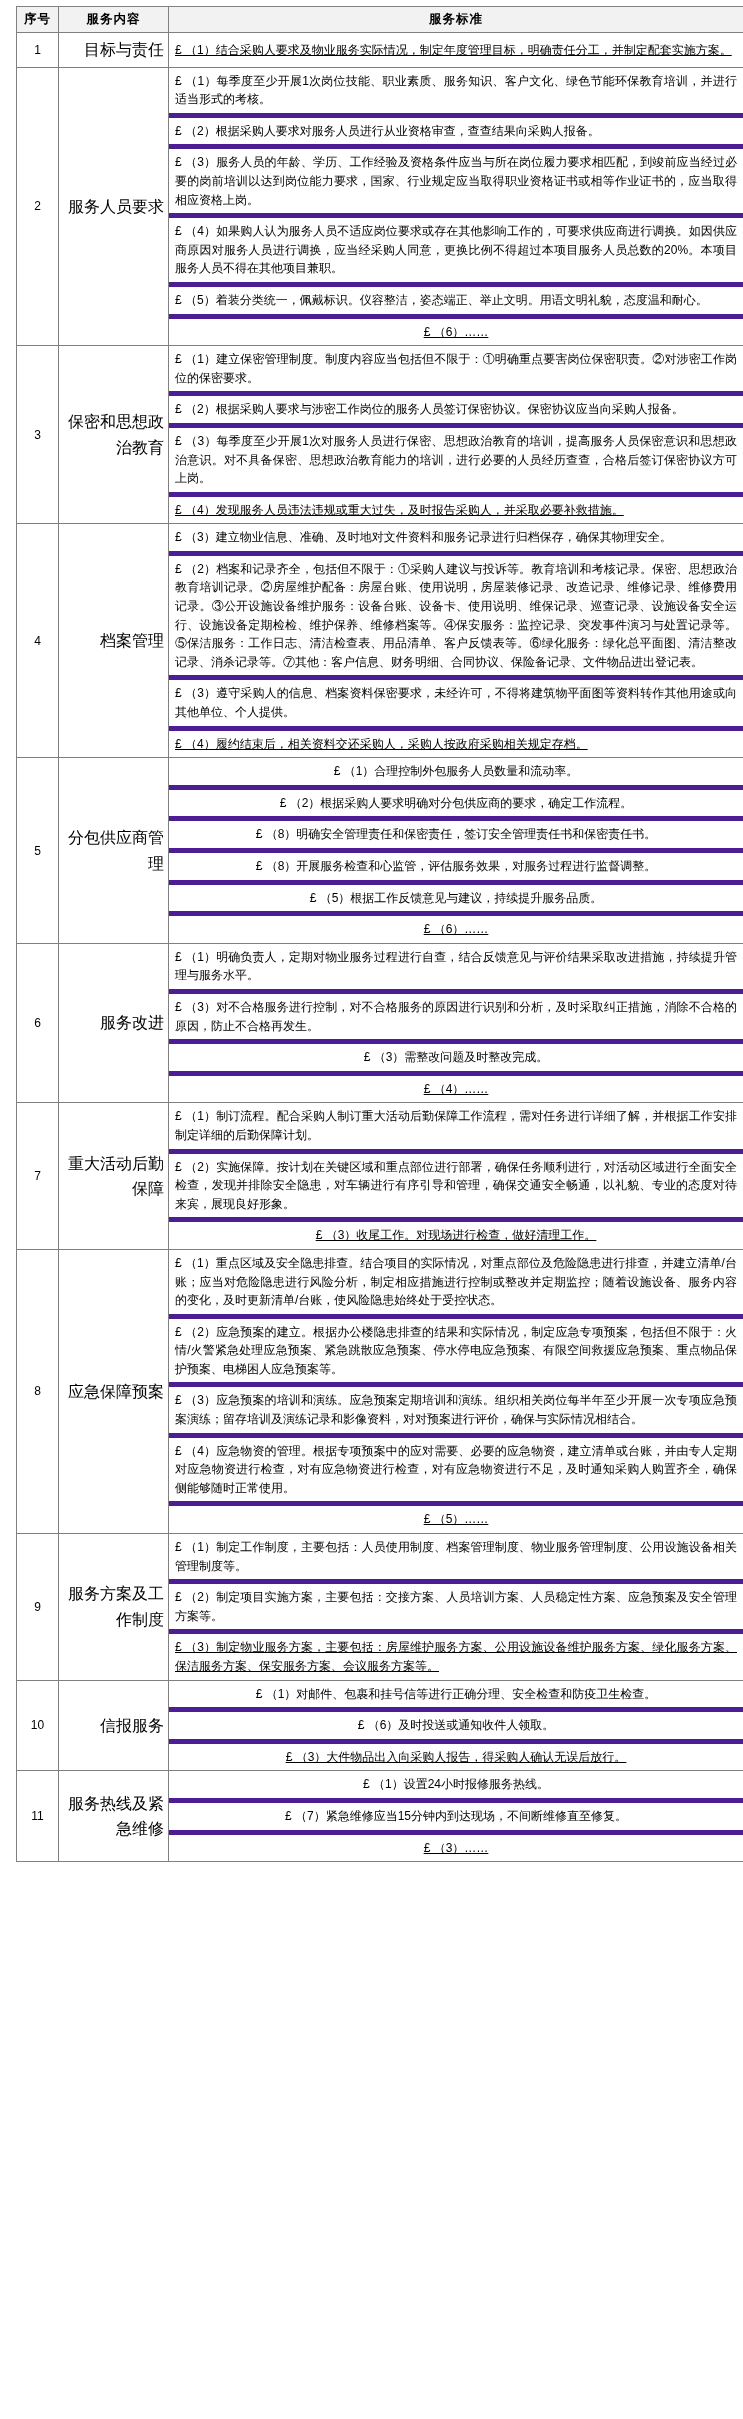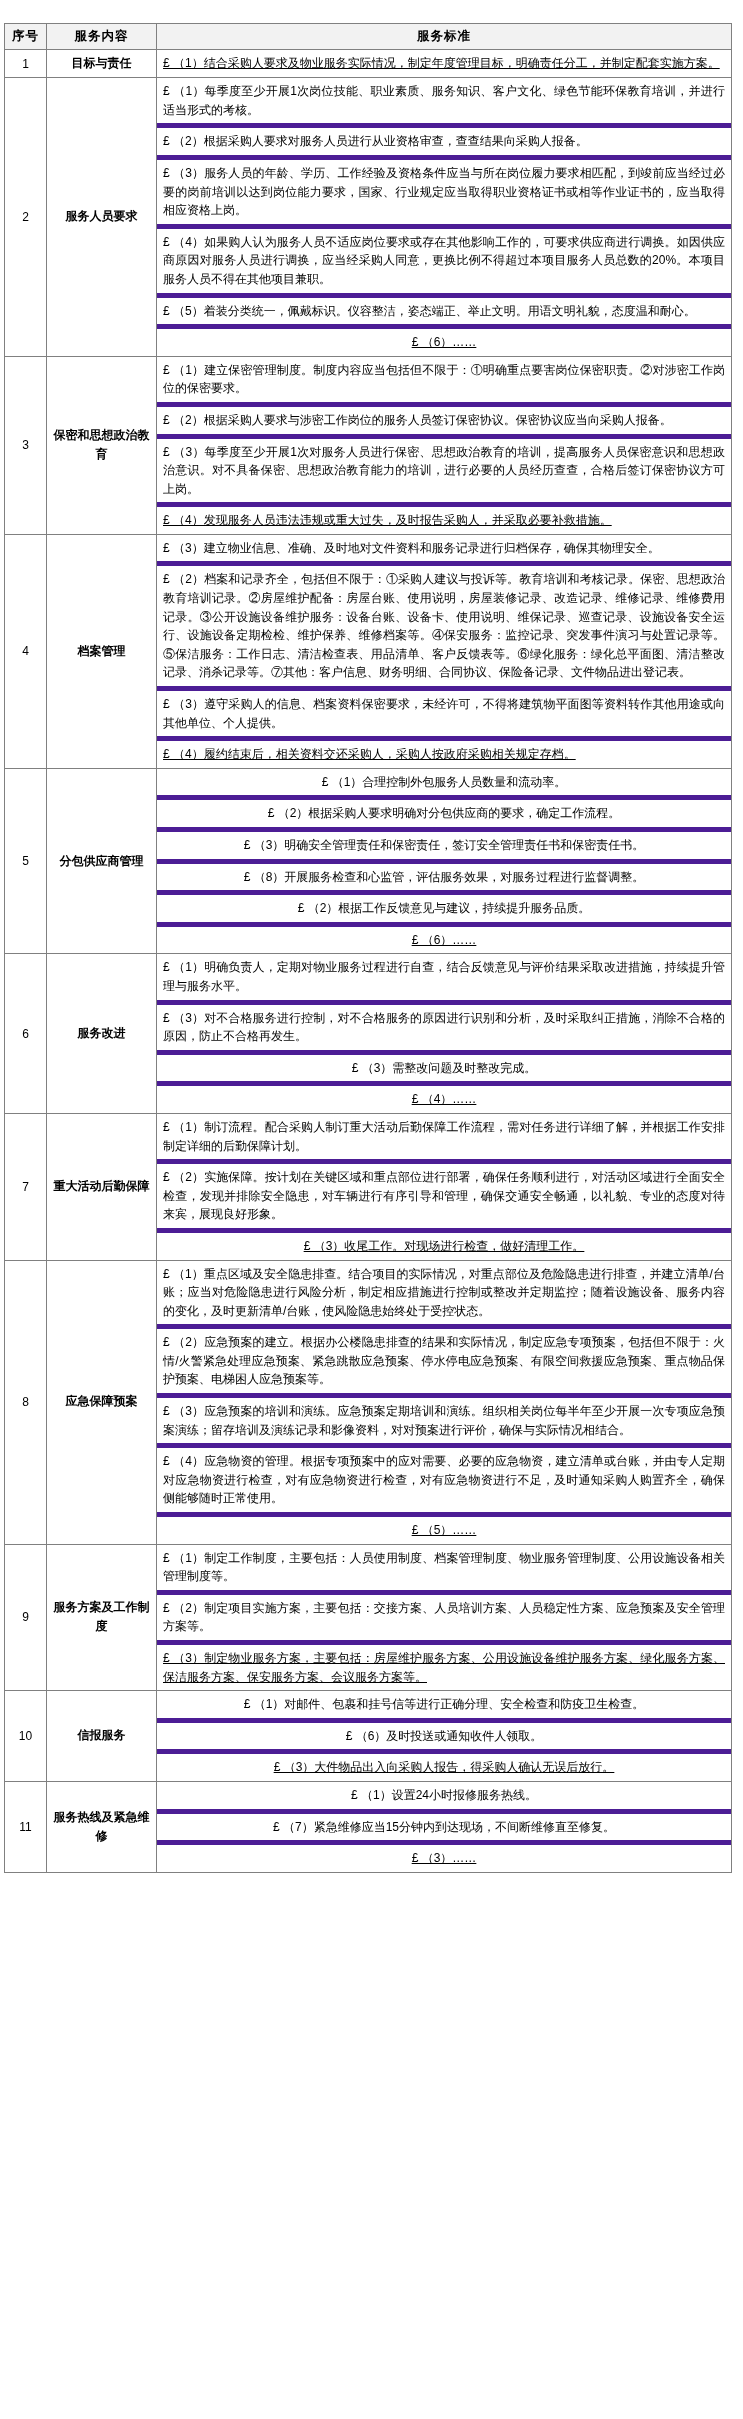--- a/index.html
+++ b/index.html
@@ -6,22 +6,22 @@
     margin: 0;
     padding: 0;
     background: #ffffff;
   }
   body {
     font-family: "Liberation Sans", sans-serif;
     color: #000000;
   }
   .page {
     width: 743px;
-    margin: 17px auto;
-    padding: 6px 8px 10px 4px;
+    margin: 0 auto;
+    padding: 6px 8px 10px 16px;
     box-sizing: border-box;
   }
   table.spec {
     border-collapse: collapse;
     width: 727px;
     table-layout: fixed;
   }
   table.spec th, table.spec td {
     border: 1px solid #808080;
     vertical-align: middle;
@@ -39,25 +39,24 @@
   col.c-no { width: 42px; }
   col.c-item { width: 110px; }
   col.c-std { width: 575px; }
 
   td.no {
     text-align: center;
     font-size: 12px;
     padding: 4px 2px;
   }
   td.item {
-    text-align: center;
-    font-size: 12px;
+    text-align: right;
+    font-size: 16px;
     padding: 4px 4px;
     line-height: 1.6;
-    font-weight: bold;
   }
   td.std {
     padding: 0;
   }
   .std-list {
     display: block;
   }
   .std-line {
     border-bottom: 5px solid #4c1d95;
     padding: 4px 6px 4px 6px;
@@ -139,23 +138,23 @@
             </div>
           </td>
         </tr>
         <tr>
           <td class="no">5</td>
           <td class="item">分包供应商管理</td>
           <td class="std">
             <div class="std-list">
               <div class="std-line center">£ （1）合理控制外包服务人员数量和流动率。</div>
               <div class="std-line center">£ （2）根据采购人要求明确对分包供应商的要求，确定工作流程。</div>
-              <div class="std-line center">£ （3）明确安全管理责任和保密责任，签订安全管理责任书和保密责任书。</div>
+              <div class="std-line center">£ （8）明确安全管理责任和保密责任，签订安全管理责任书和保密责任书。</div>
               <div class="std-line center">£ （8）开展服务检查和心监管，评估服务效果，对服务过程进行监督调整。</div>
-              <div class="std-line center">£ （2）根据工作反馈意见与建议，持续提升服务品质。</div>
+              <div class="std-line center">£ （5）根据工作反馈意见与建议，持续提升服务品质。</div>
               <div class="std-line center">£ （6）……</div>
             </div>
           </td>
         </tr>
         <tr>
           <td class="no">6</td>
           <td class="item">服务改进</td>
           <td class="std">
             <div class="std-list">
               <div class="std-line">£ （1）明确负责人，定期对物业服务过程进行自查，结合反馈意见与评价结果采取改进措施，持续提升管理与服务水平。</div>

